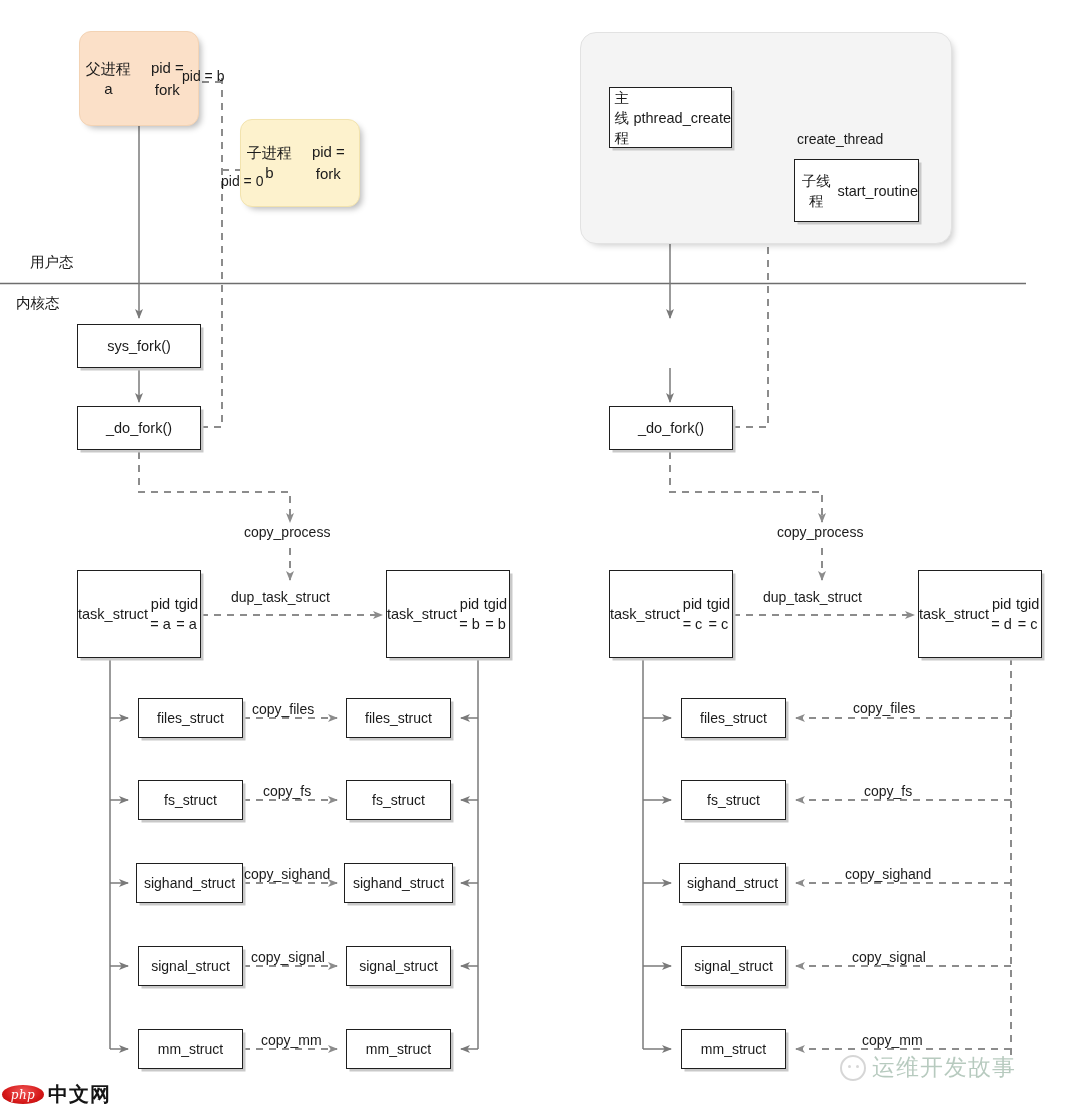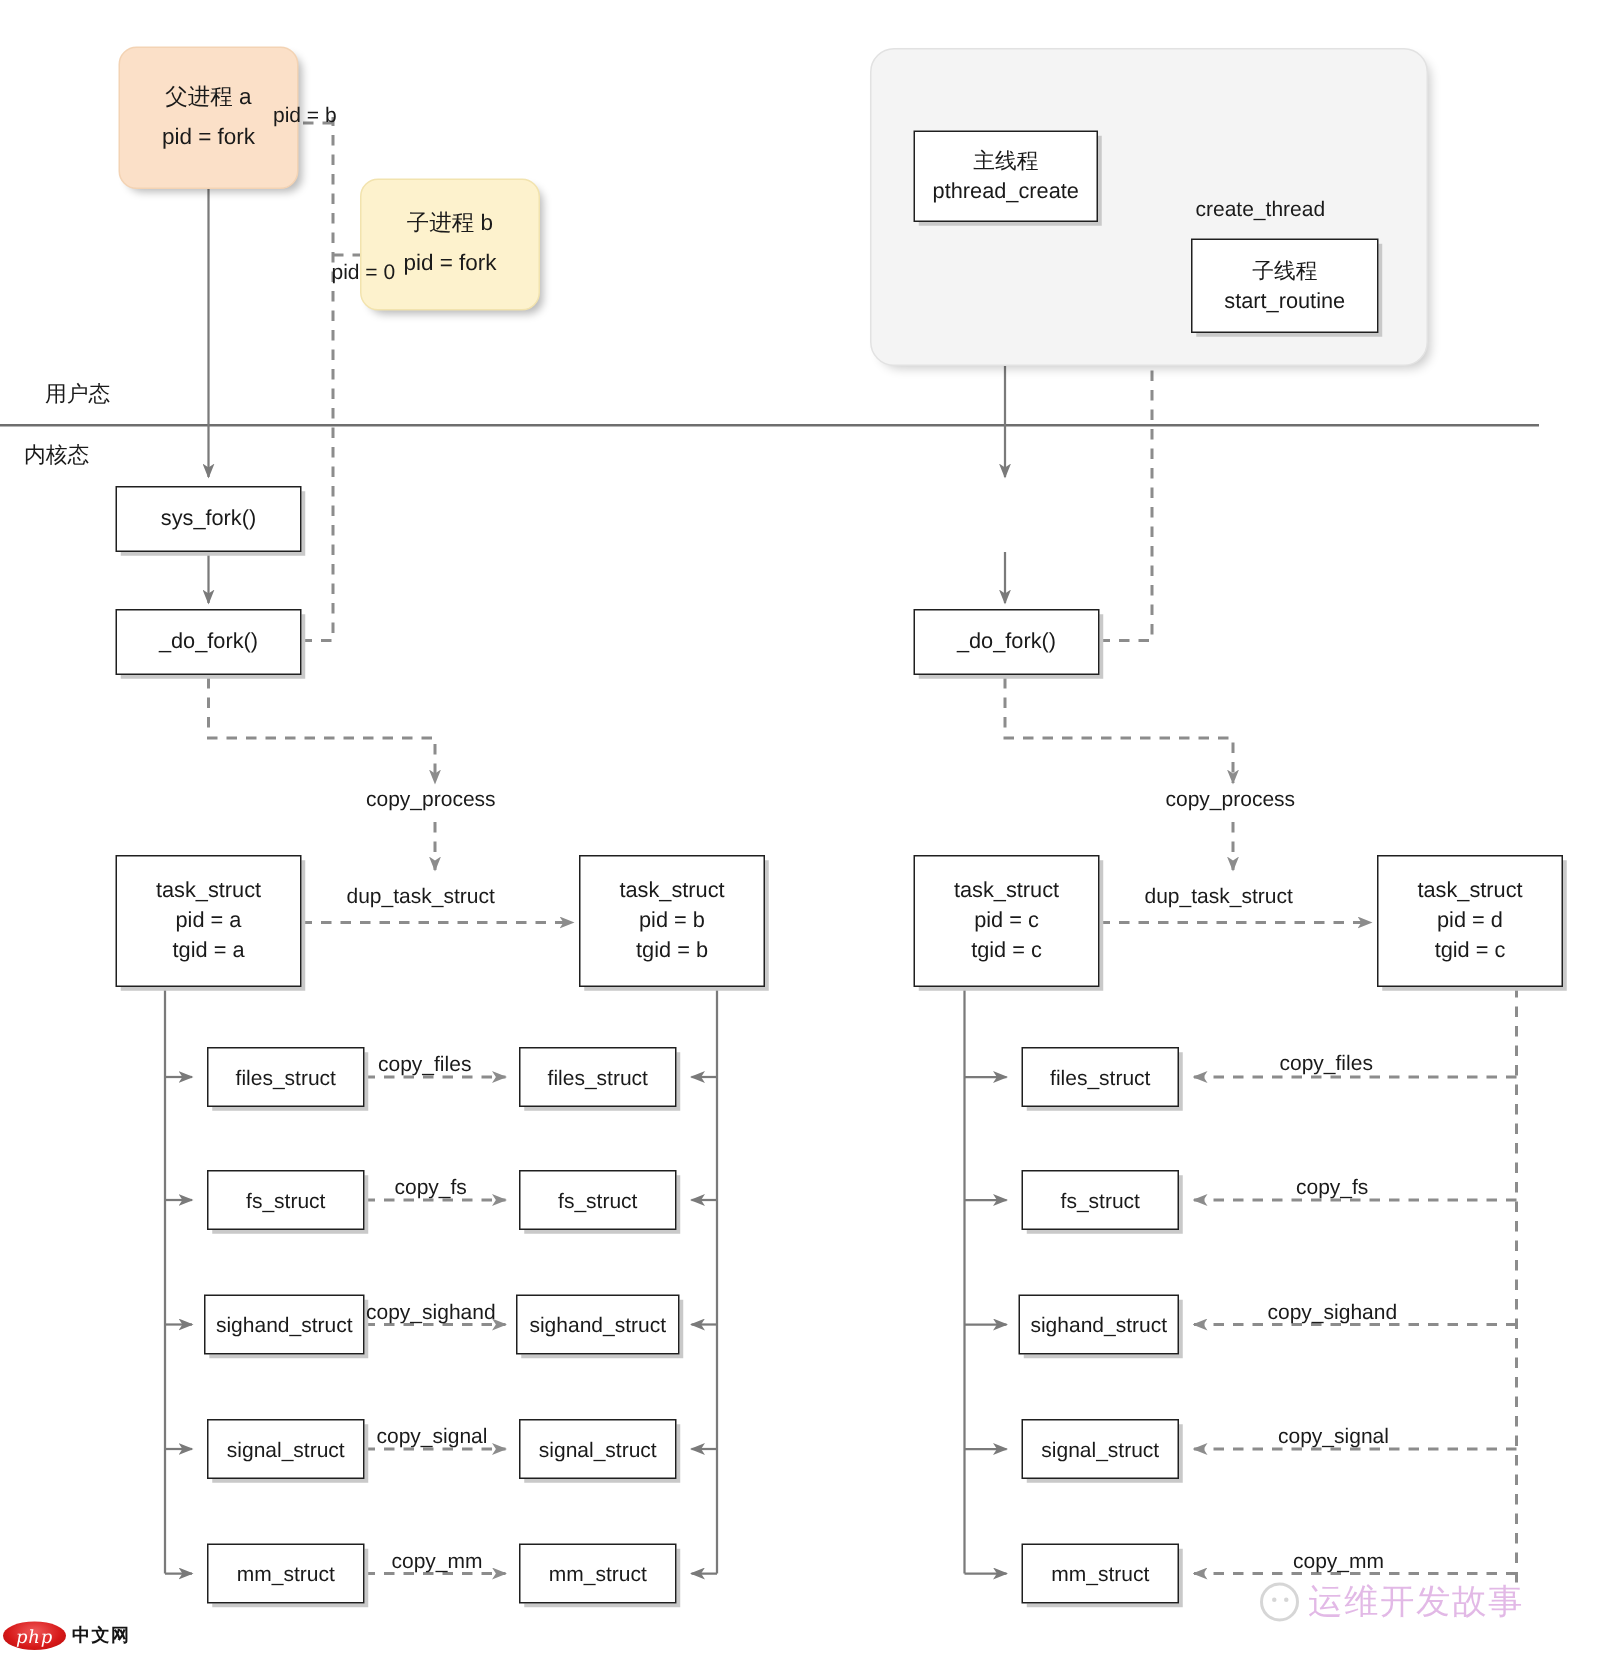--- a/index.html
+++ b/index.html
@@ -4,21 +4,21 @@
 <style>
   html,body{margin:0;padding:0;background:#ffffff;}
   body{
     width:1080px;height:1107px;position:relative;overflow:hidden;
     font-family:"Liberation Sans","DejaVu Sans",sans-serif;
     color:#1a1a1a;
   }
   #canvas{position:absolute;left:0;top:0;width:1080px;height:1107px;}
   svg.layer{position:absolute;left:0;top:0;width:1080px;height:1107px;pointer-events:none;}
 
-  .node{position:absolute;box-sizing:border-box;display:flex;flex-direction:column;
+  .node{position:absolute;box-sizing:border-box;display:flex;flex-direction:row;
         align-items:center;justify-content:center;text-align:center;}
   .rectnode{background:#ffffff;border:1.6px solid #1f1f1f;
         box-shadow:3px 3px 0 -0.5px #c9c9c9;}
   .rounded{border-radius:12px;box-shadow:4px 4px 6px -2px rgba(0,0,0,.28);}
   .parentproc{background:#fbe0c8;border:1.4px solid #f3d3b4;}
   .childproc{background:#fdf2cd;border:1.4px solid #f2e3ae;}
   .groupbox{background:#f4f4f4;border:1.5px solid #e2e2e2;border-radius:16px;
         box-shadow:4px 4px 7px -3px rgba(0,0,0,.22);}
 
   .t-title{font-size:15px;line-height:20px;}
@@ -32,33 +32,33 @@
 
   .gap-sm{height:6px;}
 
   
   #php-badge{position:absolute;left:2px;top:1081px;display:flex;align-items:center;gap:4px;}
   #php-badge .ell{width:42px;height:19px;border-radius:50%;
       background:radial-gradient(ellipse at 50% 35%, #f05a5a 0%, #d61818 60%, #b00d0d 100%);
       display:flex;align-items:center;justify-content:center;
       font-family:"DejaVu Serif",serif;font-style:italic;font-weight:normal;
       font-size:12px;color:#ffffff;letter-spacing:.5px;}
-  #php-badge .zw{font-size:12px;font-weight:bold;color:#141414;
+  #php-badge .zw{font-size:20px;font-weight:bold;color:#141414;
       font-family:"DejaVu Sans",sans-serif;letter-spacing:1px;}
 
   
   #wx-mark{position:absolute;left:840px;top:1052px;display:flex;align-items:center;gap:6px;
       opacity:.30;}
   #wx-mark .wxlogo{width:26px;height:26px;border-radius:50%;border:2px solid #7b7b7b;
       position:relative;box-sizing:border-box;}
   #wx-mark .wxlogo::before,#wx-mark .wxlogo::after{content:"";position:absolute;
       width:3px;height:3px;border-radius:50%;background:#7b7b7b;top:8px;}
   #wx-mark .wxlogo::before{left:6px;}
   #wx-mark .wxlogo::after{left:14px;}
-  #wx-mark .wxtxt{font-size:23px;color:#a21caf;font-family:"DejaVu Sans",sans-serif;
+  #wx-mark .wxtxt{font-size:23px;color:#14532d;font-family:"DejaVu Sans",sans-serif;
       letter-spacing:1px;white-space:nowrap;}
 </style>
 </head>
 <body>
 
 <div id="canvas">
 
   <svg class="layer" viewBox="0 0 1080 1107">
     <defs>
       <marker id="ah-dash" markerWidth="10" markerHeight="8" refX="9" refY="4" orient="auto" markerUnits="userSpaceOnUse">

